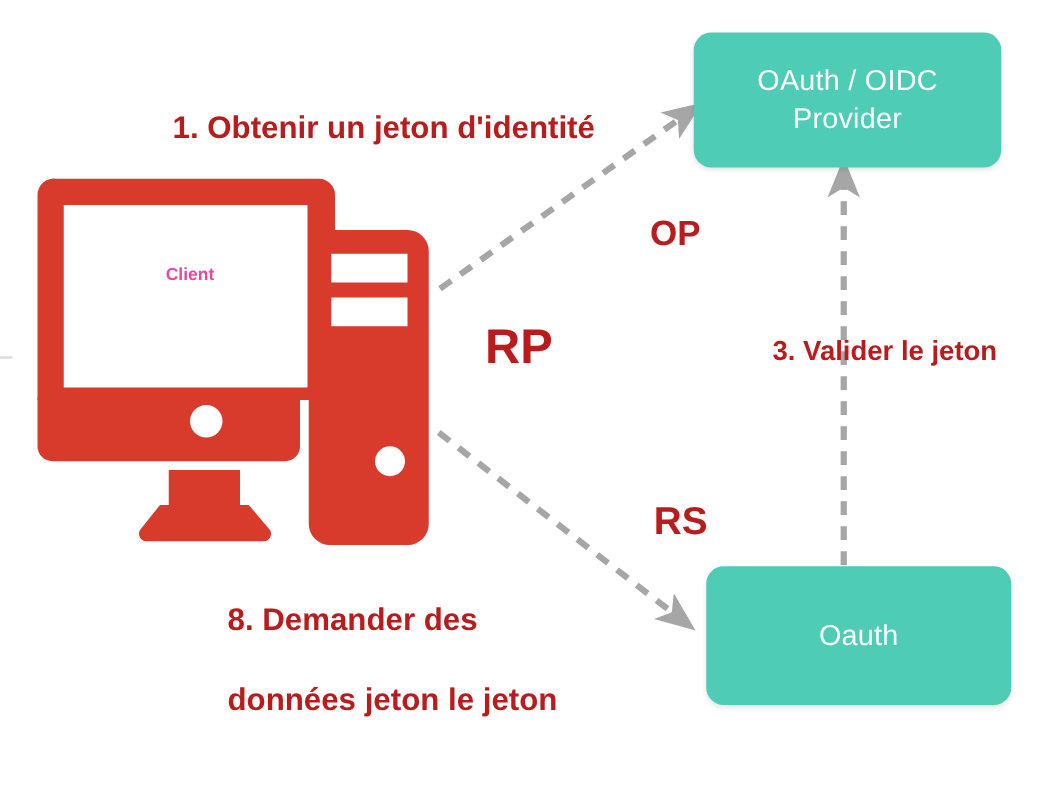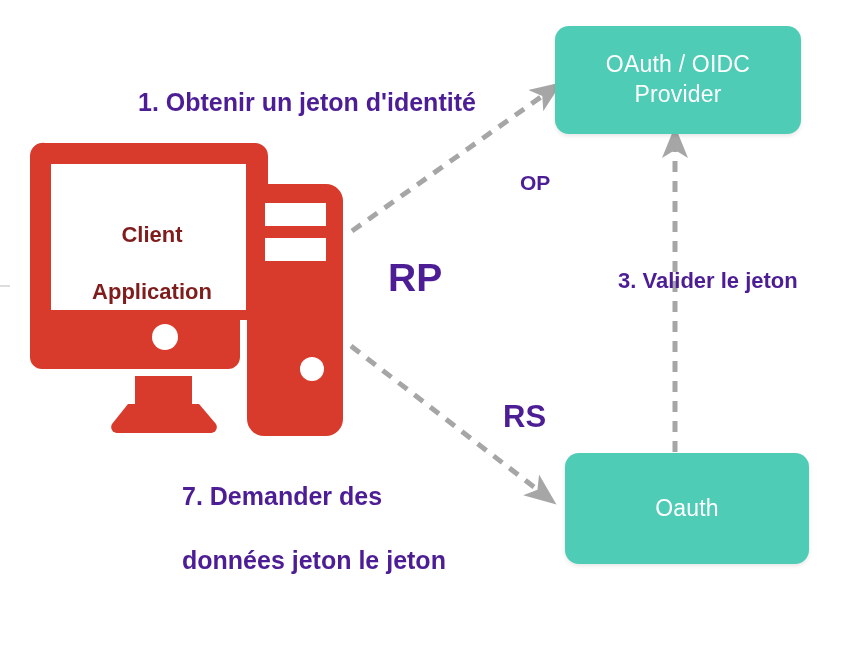--- a/index.html
+++ b/index.html
@@ -54,21 +54,21 @@
     left: 565px;
     top: 453px;
     width: 244px;
     height: 111px;
   }
   .teal-box .box-line { display: block; }
 
   
   .label {
     position: absolute;
-    color: #4c1d95;
+    color: #b91c1c;
     font-weight: bold;
     white-space: pre-line;
   }
   #label-step1 {
     left: 138px;
     top: 88px;
     font-size: 25px;
     line-height: 1.15;
   }
   #label-step2 {
@@ -85,37 +85,37 @@
     margin-left: 44px;
   }
   #label-rp {
     left: 388px;
     top: 256px;
     font-size: 39px;
   }
   #label-op {
     left: 520px;
     top: 171px;
-    font-size: 21px;
+    font-size: 28px;
   }
   #label-rs {
-    left: 503px;
+    left: 523px;
     top: 399px;
     font-size: 31px;
   }
 
   
   #client-caption {
     position: absolute;
     left: 62px;
     top: 192px;
     width: 180px;
     text-align: center;
-    color: #7f1d1d;
-    font-size: 22px;
+    color: #ec4899;
+    font-size: 14px;
     font-weight: bold;
     line-height: 1.30;
     white-space: pre-line;
   }
 
   
   #left-tick {
     position: absolute;
     left: 0px;
     top: 285px;
@@ -185,27 +185,26 @@
   </div>
 
   <div id="box-rs" class="teal-box" style="background:#4FCCB6;">
     <div>
       <span class="box-line">Oauth</span>
     </div>
   </div>
 
   <div id="client-caption">
     <span>Client</span><br>
-    <span>Application</span>
   </div>
 
   <div id="label-step1" class="label">1. Obtenir un jeton d'identité</div>
 
   <div id="label-step2" class="label">
-    <span>7. Demander des</span><br>
+    <span>8. Demander des</span><br>
     <span>données jeton le jeton</span>
   </div>
 
   <div id="label-step3" class="label">3. Valider le jeton</div>
 
   <div id="label-rp" class="label">RP</div>
   <div id="label-op" class="label">OP</div>
   <div id="label-rs" class="label">RS</div>
 
 </div>

